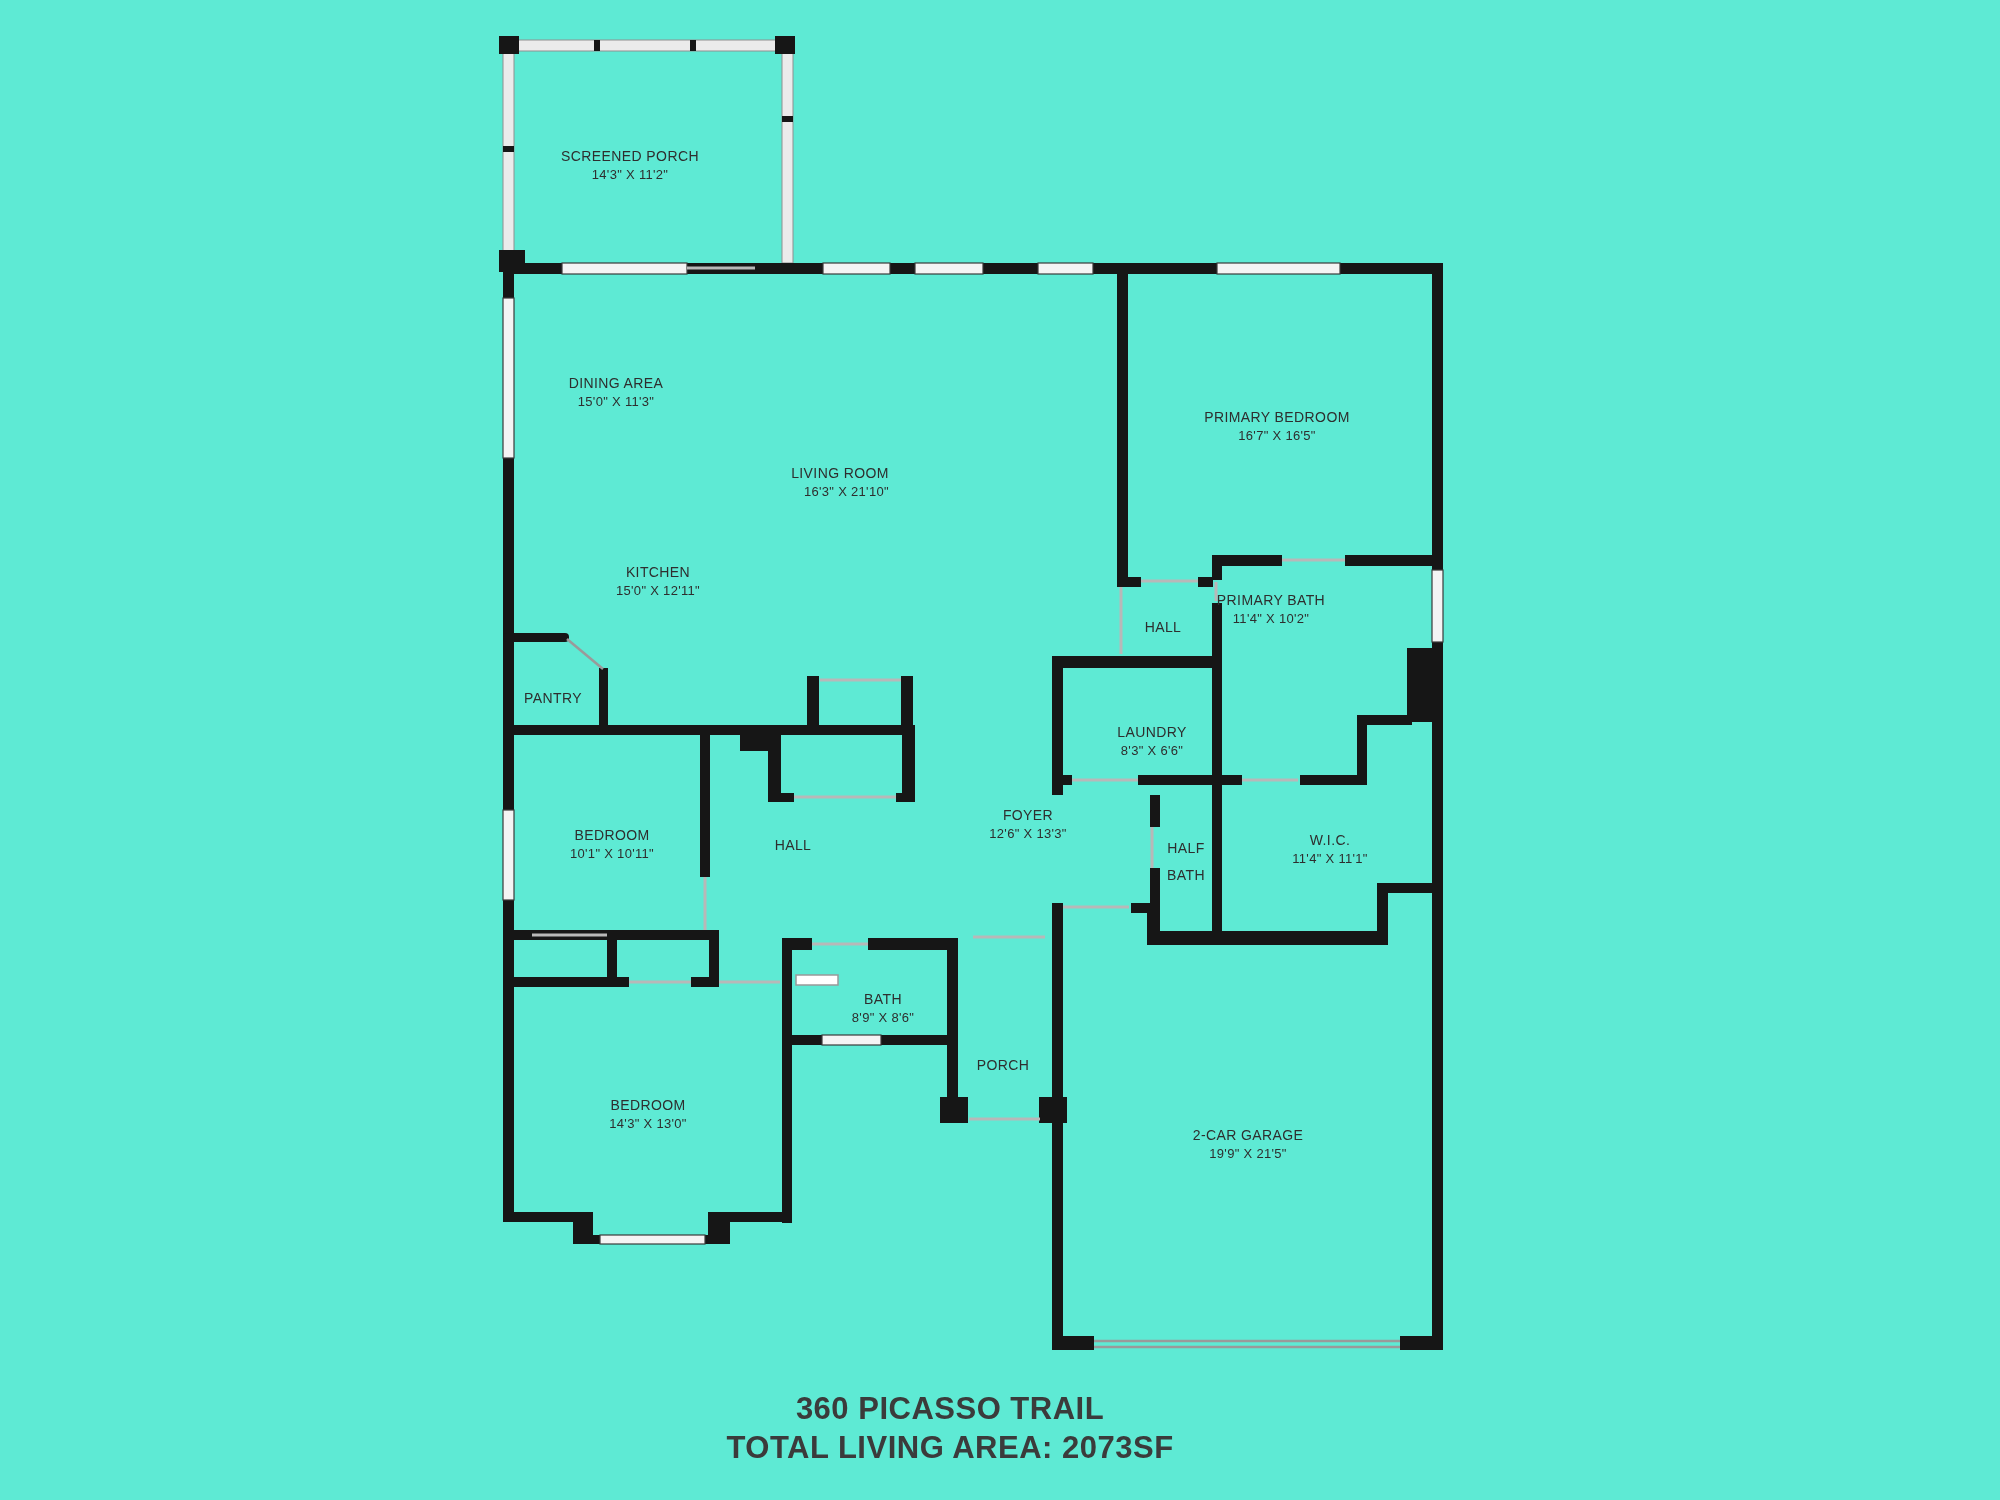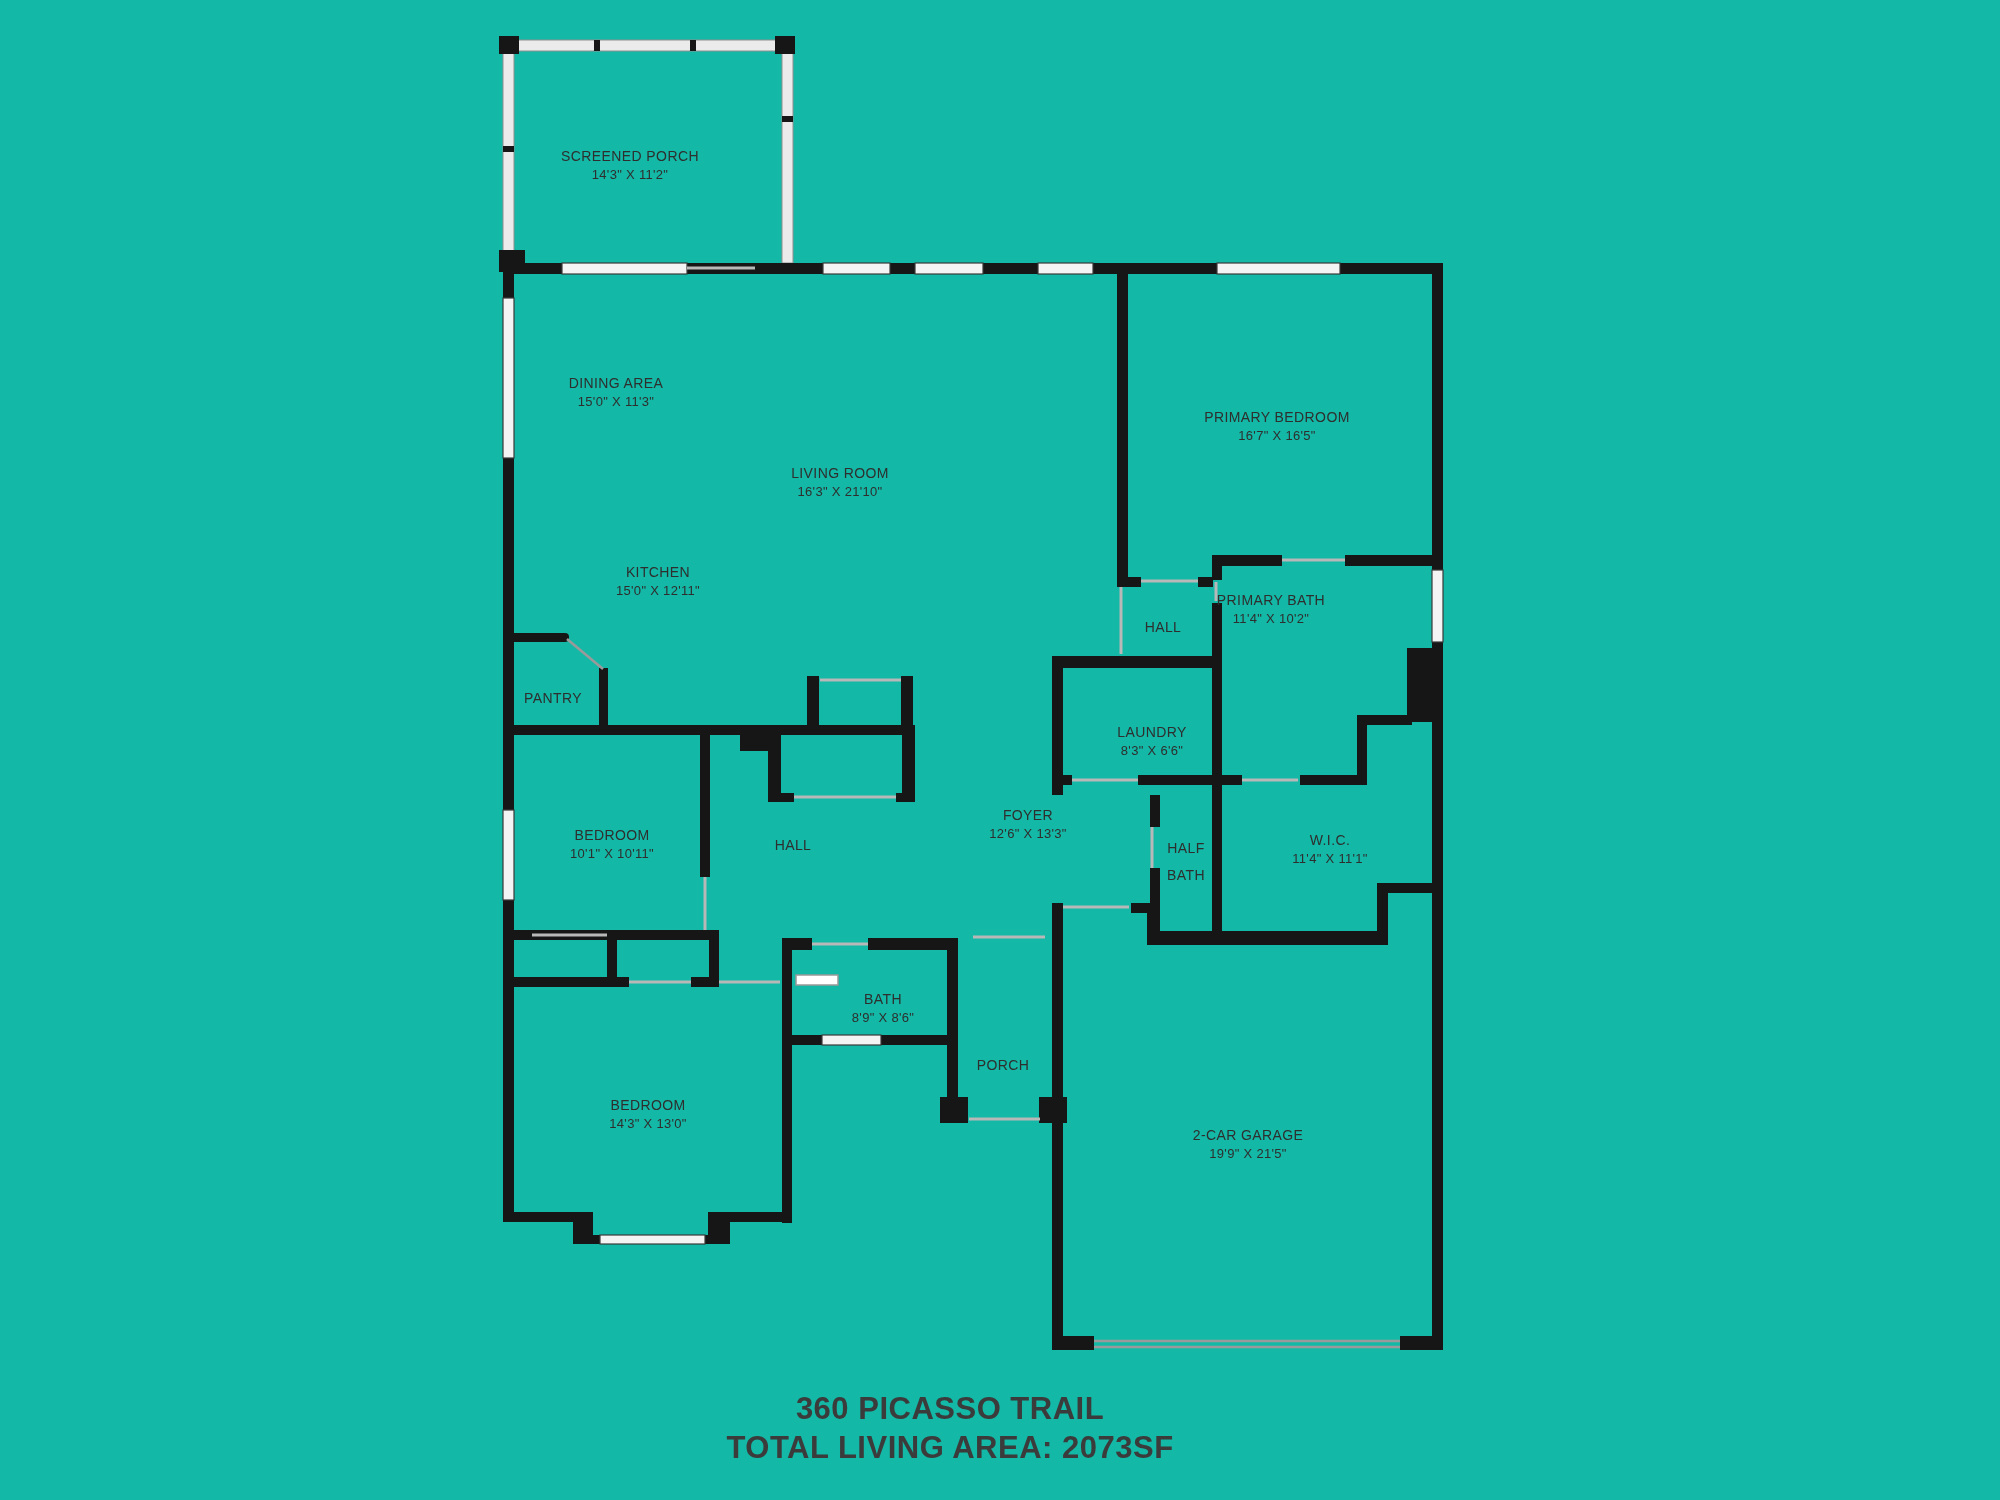--- a/index.html
+++ b/index.html
@@ -1,29 +1,29 @@
 <!DOCTYPE html>
 <html><head>
 <meta charset="utf-8">
 <style>
   html,body{margin:0;padding:0;background:#ffffff;}
-  .plan{position:relative;width:2000px;height:1500px;background:#14b8a6;overflow:hidden;
+  .plan{position:relative;width:2000px;height:1500px;background:#5eead4;overflow:hidden;
         font-family:"Liberation Sans",sans-serif;}
   .walls{position:absolute;left:0;top:0;}
   .room-label{position:absolute;transform:translate(-50%,-50%);text-align:center;
               color:#2e2e2e;font-size:14px;letter-spacing:.4px;line-height:1.45;
               white-space:nowrap;}
   .room-label .rname,.room-label .rdims{display:block;}
   .room-label .rdims{font-size:13px;letter-spacing:.3px;}
   .room-label .rdims:empty{display:none;}
   .lbl-half-bath{white-space:normal;width:56px;line-height:1.9;}
   
   .lbl-screened-porch{left:630px;top:166px;}
   .lbl-dining-area{left:616px;top:393px;}
-  .lbl-living-room{left:840px;top:483px;}
+  .lbl-living-room{left:840px;top:483px;text-align:right;}
   .lbl-primary-bedroom{left:1277px;top:427px;}
   .lbl-kitchen{left:658px;top:582px;}
   .lbl-hall-upper{left:1163px;top:627px;}
   .lbl-primary-bath{left:1271px;top:610px;}
   .lbl-pantry{left:553px;top:698px;}
   .lbl-laundry{left:1140px;top:742px;margin-left:12px;}
   .lbl-bedroom-1{left:612px;top:845px;}
   .lbl-hall-lower{left:793px;top:845px;}
   .lbl-foyer{left:1028px;top:825px;}
   .lbl-half-bath{left:1186px;top:862px;}

